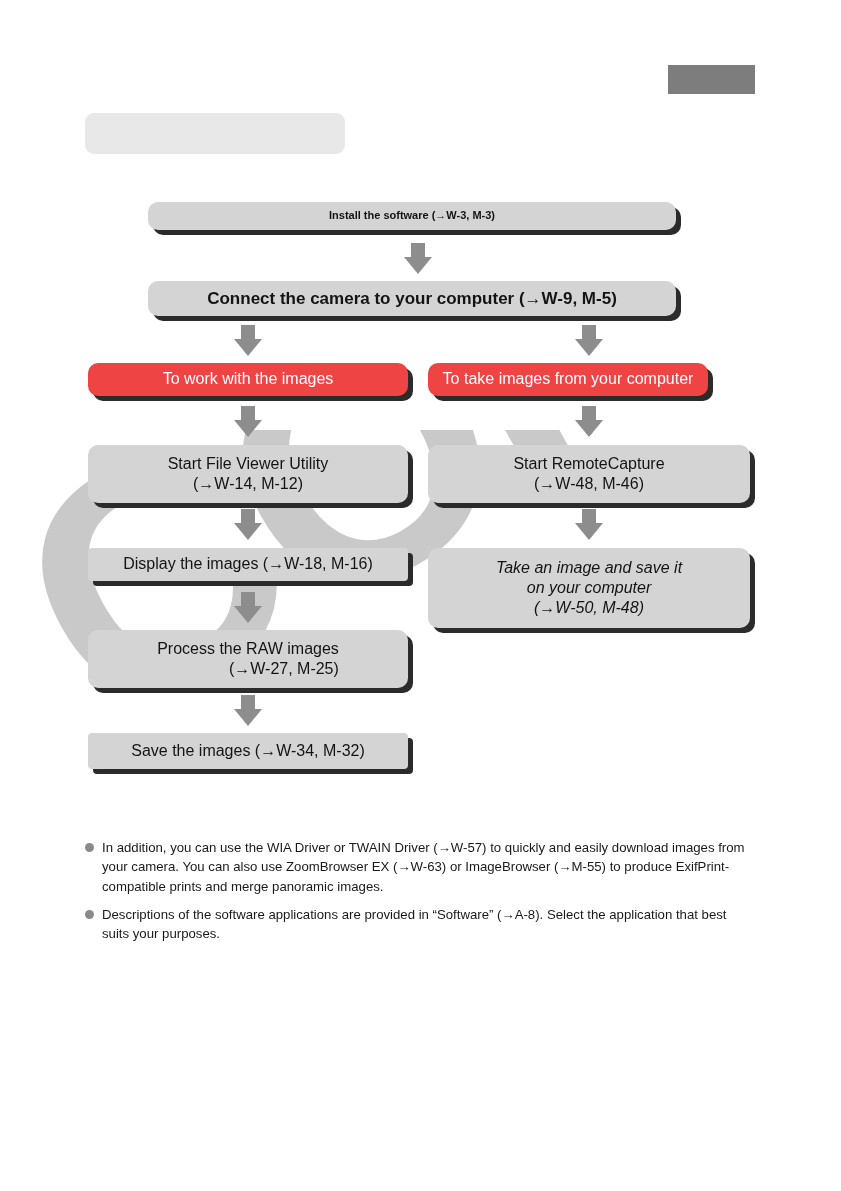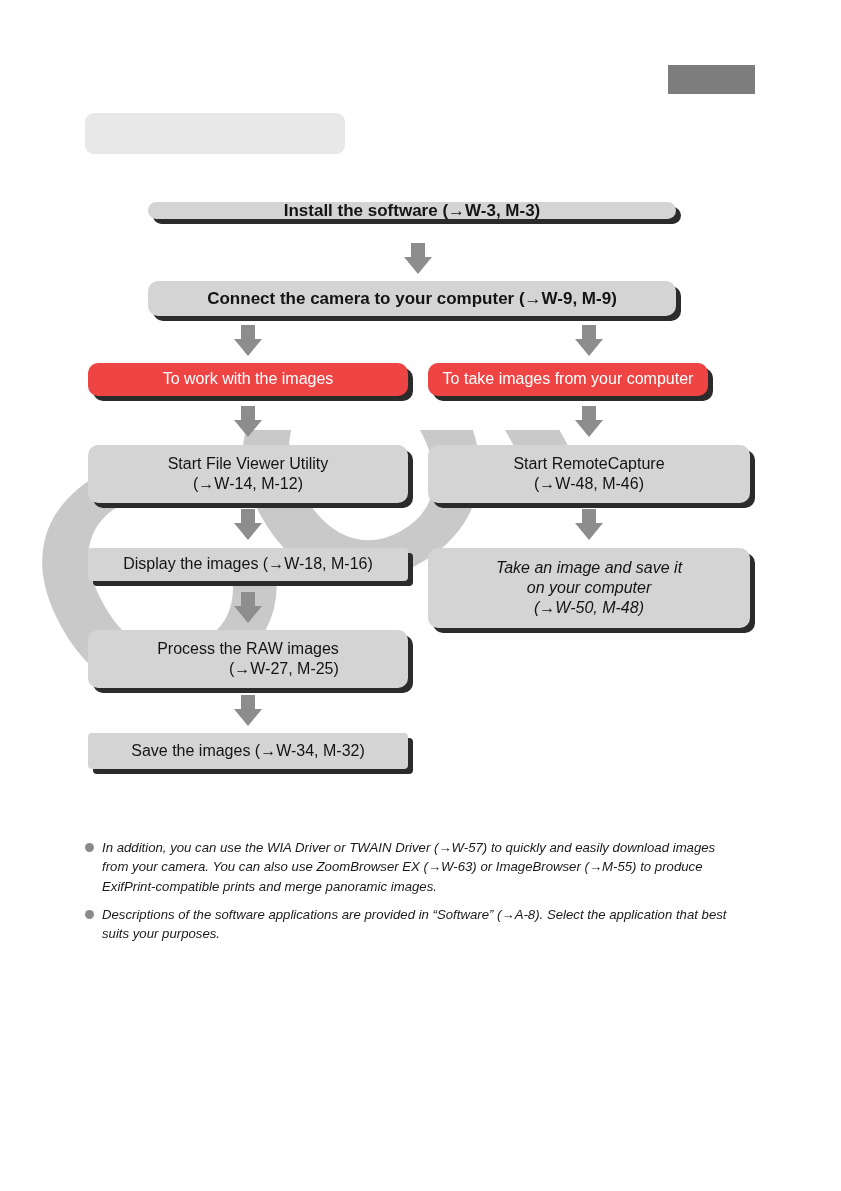--- a/index.html
+++ b/index.html
@@ -134,21 +134,20 @@
     border-top: 17px solid #8d8d8d;
   }
 
   
   #notes {
     position: absolute;
     left: 85px;
     top: 838px;
     width: 660px;
     z-index: 3;
-    font-style: italic;
   }
   .note {
     position: relative;
     display: flex;
     align-items: flex-start;
     margin-bottom: 9px;
   }
   .note .bullet {
     flex: 0 0 auto;
     width: 9px;
@@ -172,31 +171,31 @@
   <span class="wm-text">COPY</span>
 </div>
 
 <div id="header-block"></div>
 <div id="title-plate">
   <span class="plate-text"></span>
 </div>
 
 <div id="flow">
 
-  <div class="node bold" style="left:148px; top:202px; width:528px; height:17px; font-size:17px;">
+  <div class="node bold" style="left:148px; top:202px; width:528px; height:28px; font-size:11px;">
     <span class="node-label">Install the software (→W-3, M-3)</span>
   </div>
 
   <div class="arrow" style="left:404px; top:243px;">
     <div class="stem"></div>
       <div class="head"></div>
   </div>
 
   <div class="node bold" style="left:148px; top:281px; width:528px; height:35px; font-size:17px;">
-    <span class="node-label">Connect the camera to your computer (→W-9, M-9)</span>
+    <span class="node-label">Connect the camera to your computer (→W-9, M-5)</span>
   </div>
 
   <div class="arrow" style="left:234px; top:325px;">
     <div class="stem"></div>
       <div class="head"></div>
   </div>
   <div class="arrow" style="left:575px; top:325px;">
     <div class="stem"></div>
       <div class="head"></div>
   </div>

